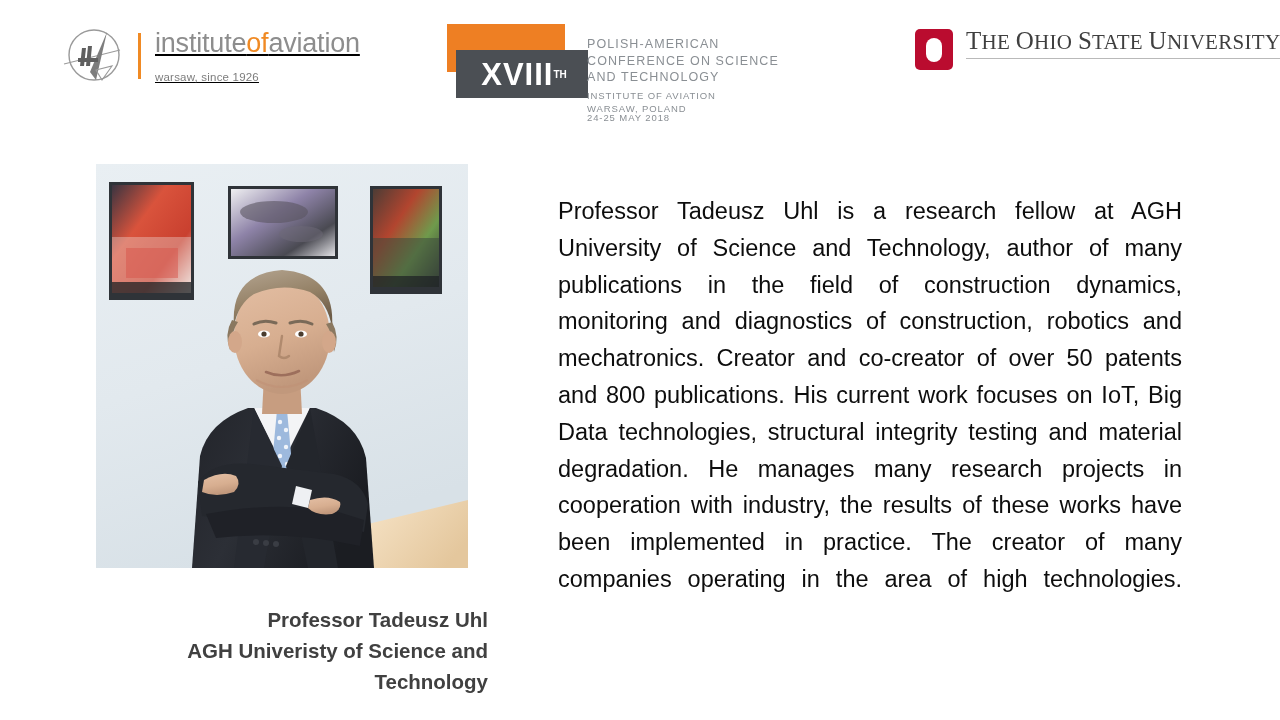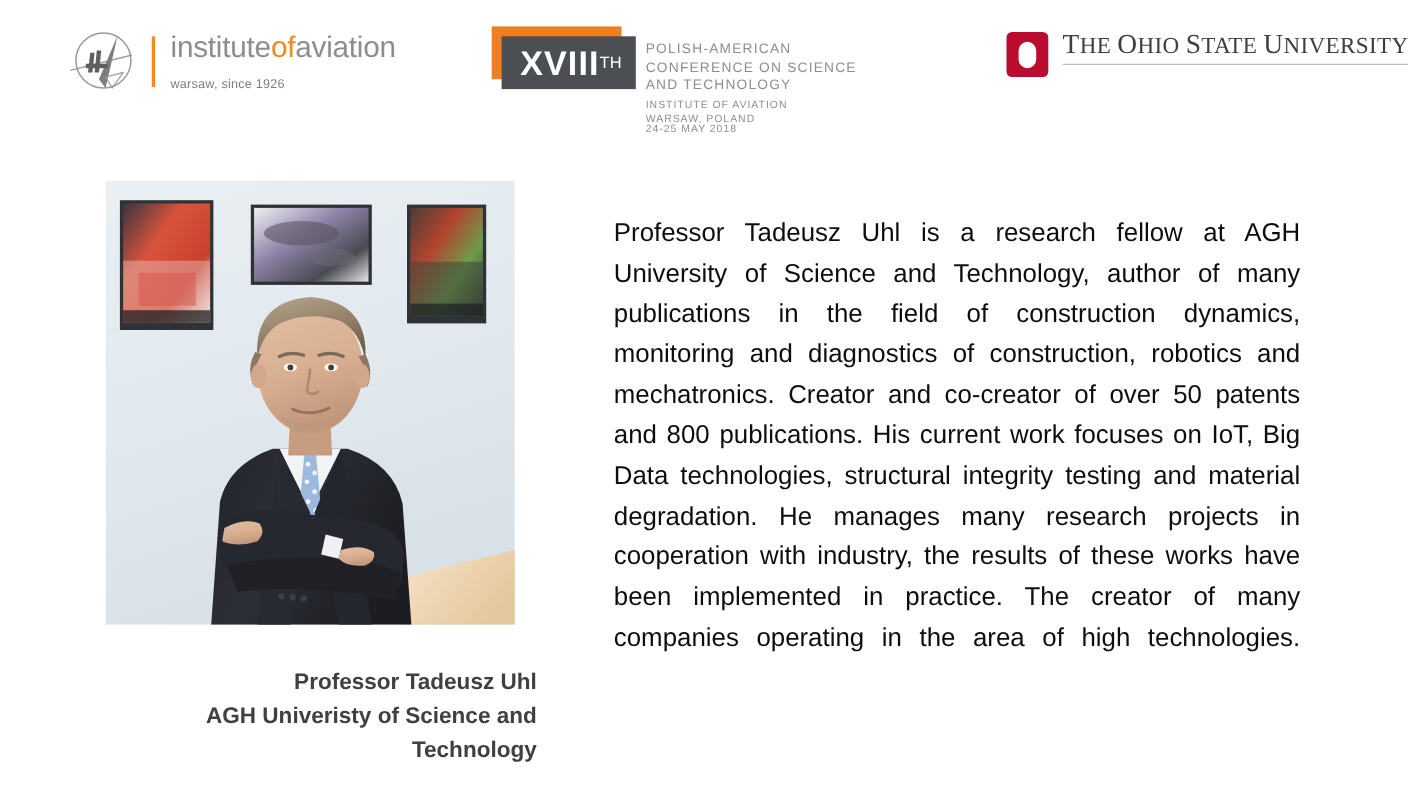--- a/index.html
+++ b/index.html
@@ -13,21 +13,21 @@
     position: relative;
     overflow: hidden;
     font-family: "Liberation Sans", sans-serif;
     -webkit-font-smoothing: antialiased;
   }
 
   
   .header { position: absolute; left: 0; top: 0; width: 1280px; height: 150px; }
 
   
-  .ioa { position: absolute; left: 60px; top: 26px; display: flex; align-items: center; }
+  .ioa { position: absolute; left: 60px; top: 26px; display: flex; align-items: center; text-decoration: underline; }
   .ioa-emblem { width: 72px; height: 60px; flex: 0 0 auto; }
   .ioa-bar { width: 3px; height: 46px; background: #F08A24; margin: 0 14px 0 6px; }
   .ioa-words { display: flex; flex-direction: column; justify-content: center; }
   .ioa-main {
     font-size: 27px;
     color: #8d8d8d;
     letter-spacing: -0.2px;
     line-height: 1.05;
     white-space: nowrap;
   }
@@ -42,31 +42,31 @@
 
   
   .conf { position: absolute; left: 447px; top: 24px; }
   .conf-mark { position: relative; width: 128px; height: 60px; display: inline-block; vertical-align: top; }
   .conf-orange {
     position: absolute; left: 0; top: 0;
     width: 118px; height: 48px;
     background: #EE7F23;
   }
   .conf-gray {
-    position: absolute; left: 9px; top: 9px;
-    width: 122px; height: 48px;
+    position: absolute; left: 9px; top: 26px;
+    width: 132px; height: 48px;
     background: #4B4F54;
     color: #ffffff;
     display: flex; align-items: center; justify-content: center;
   }
   .conf-roman {
     font-size: 31px; font-weight: bold; letter-spacing: 1px;
     line-height: 1; padding-left: 4px;
   }
-  .conf-th { font-size: 15px; font-weight: normal; vertical-align: super; letter-spacing: 0; }
+  .conf-th { font-size: 10px; font-weight: bold; vertical-align: super; letter-spacing: 0; }
   .conf-title {
     position: absolute; left: 140px; top: 12px;
     font-size: 12.5px; color: #8a8f94;
     letter-spacing: 1.1px; line-height: 1.33;
     white-space: nowrap;
   }
   .conf-place {
     position: absolute; left: 140px; top: 66px;
     font-size: 9.5px; color: #8a8f94;
     letter-spacing: 0.9px; line-height: 1.35;

